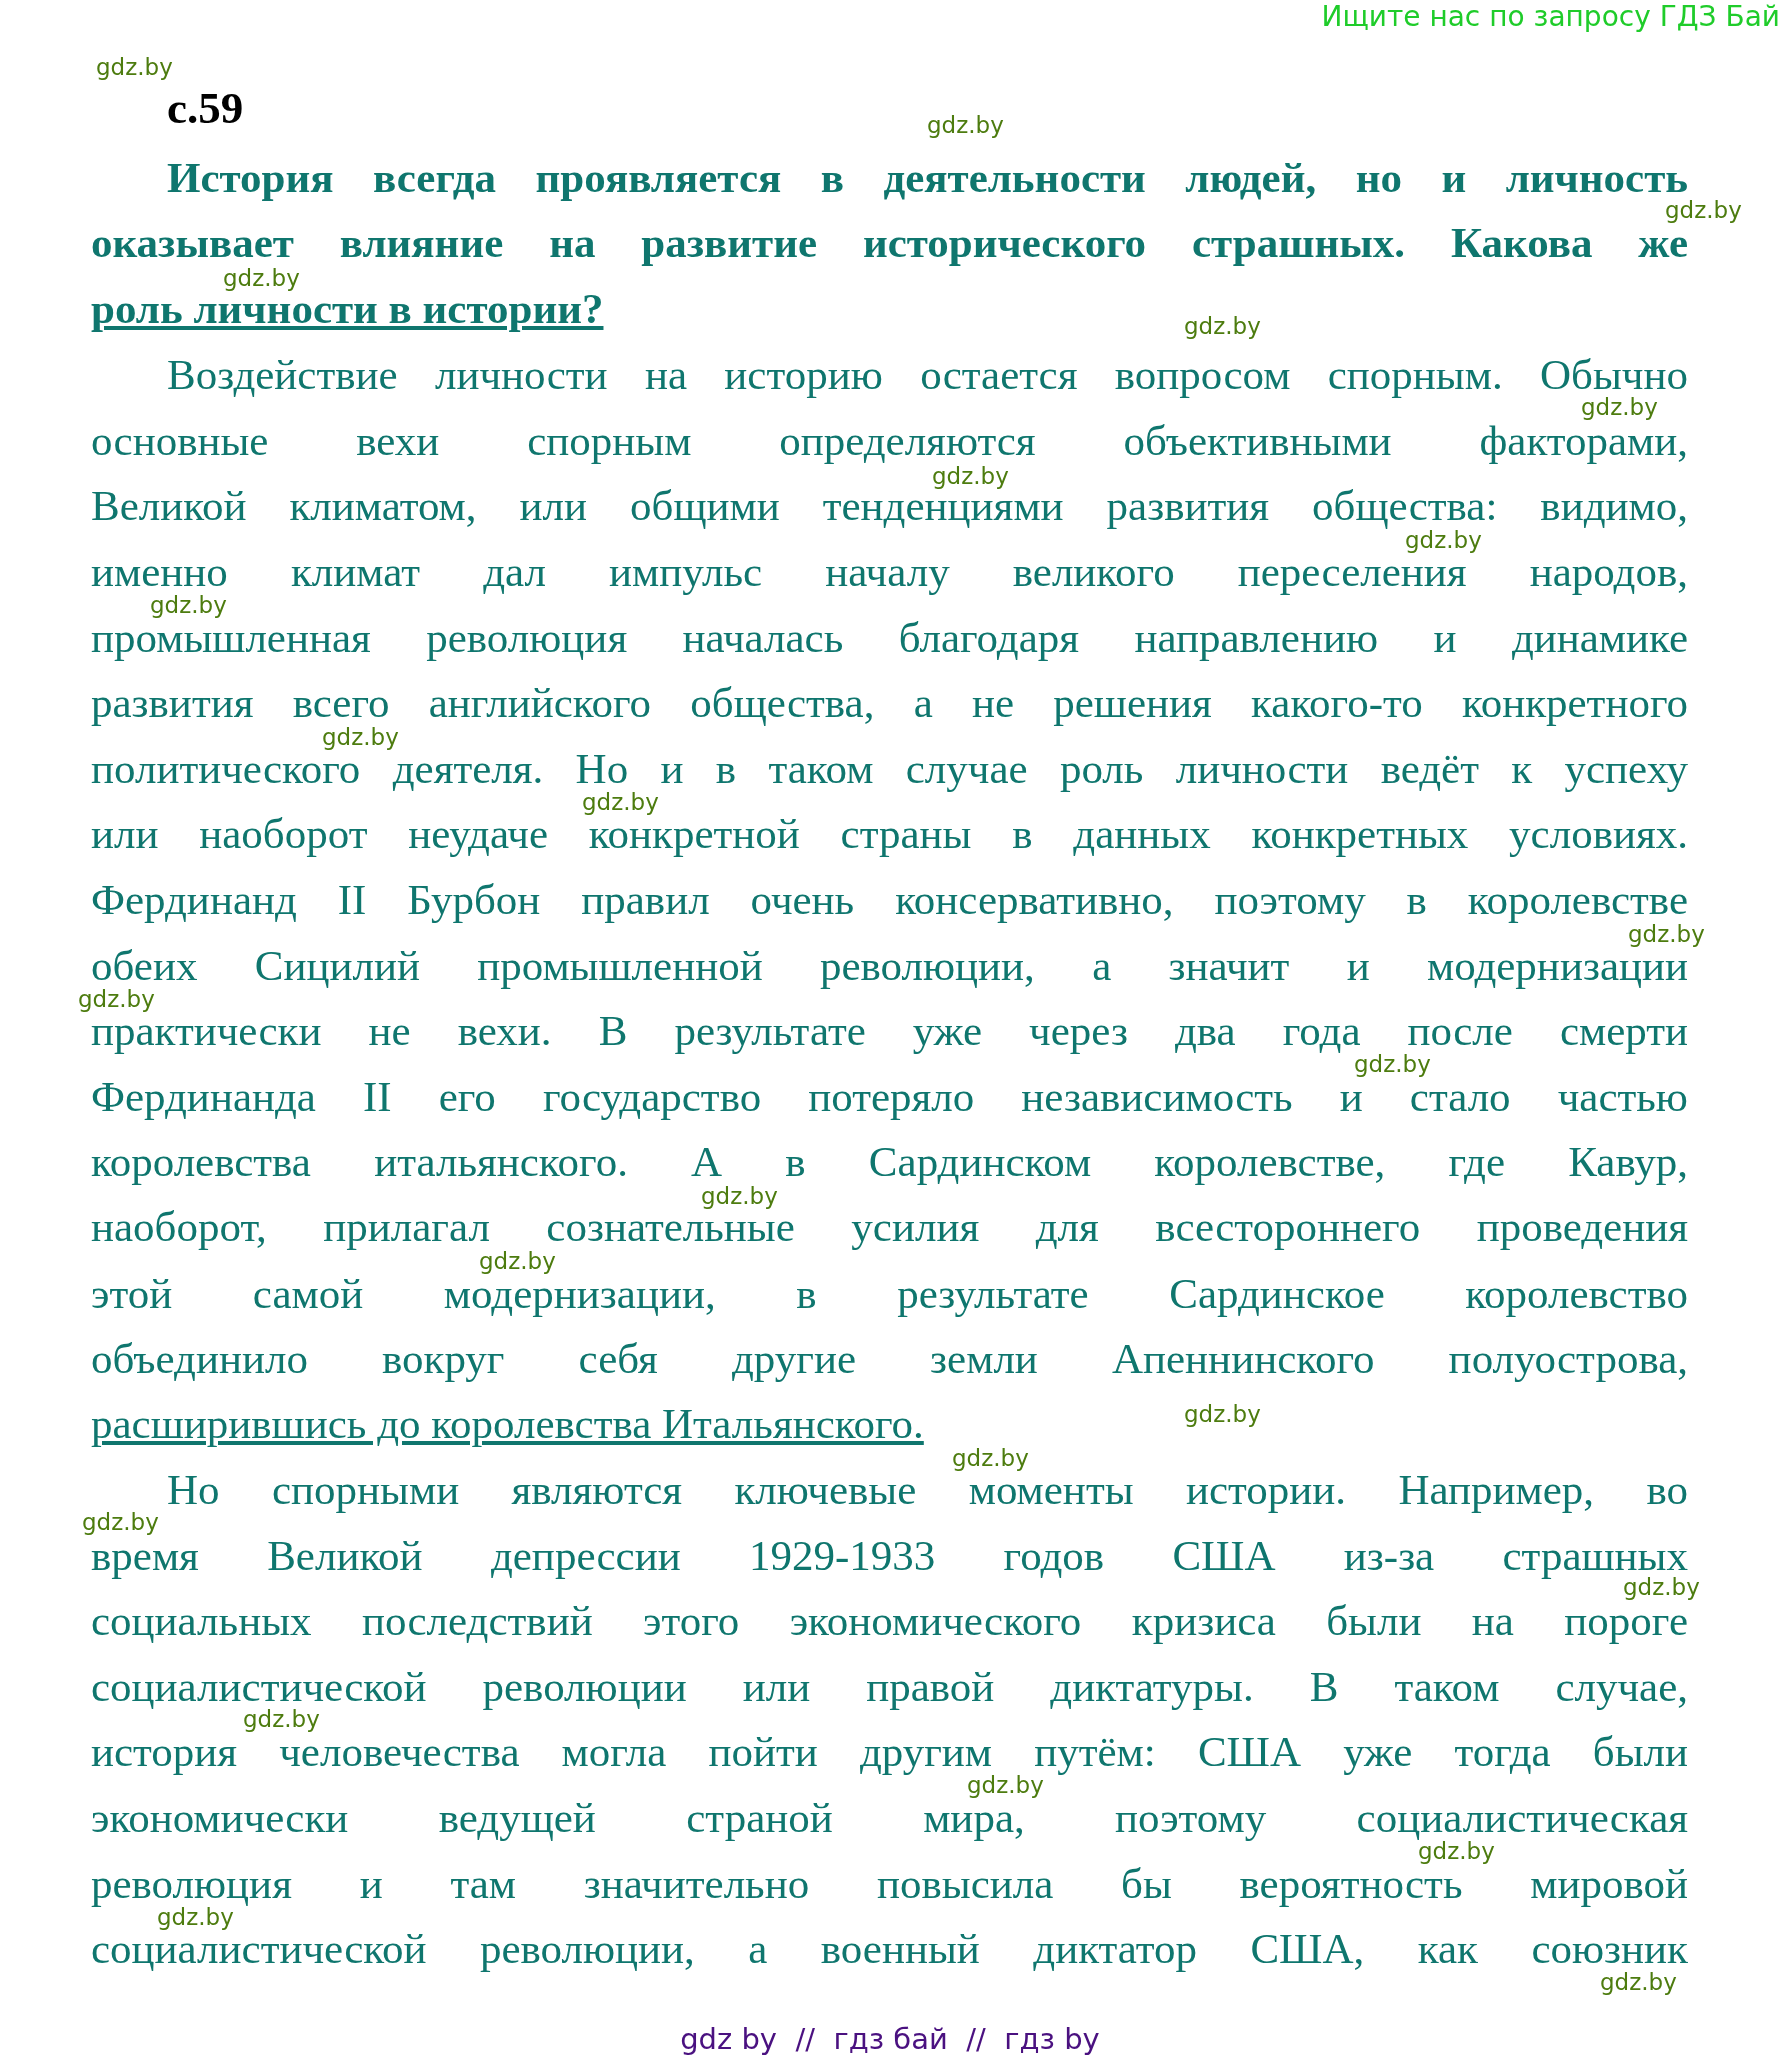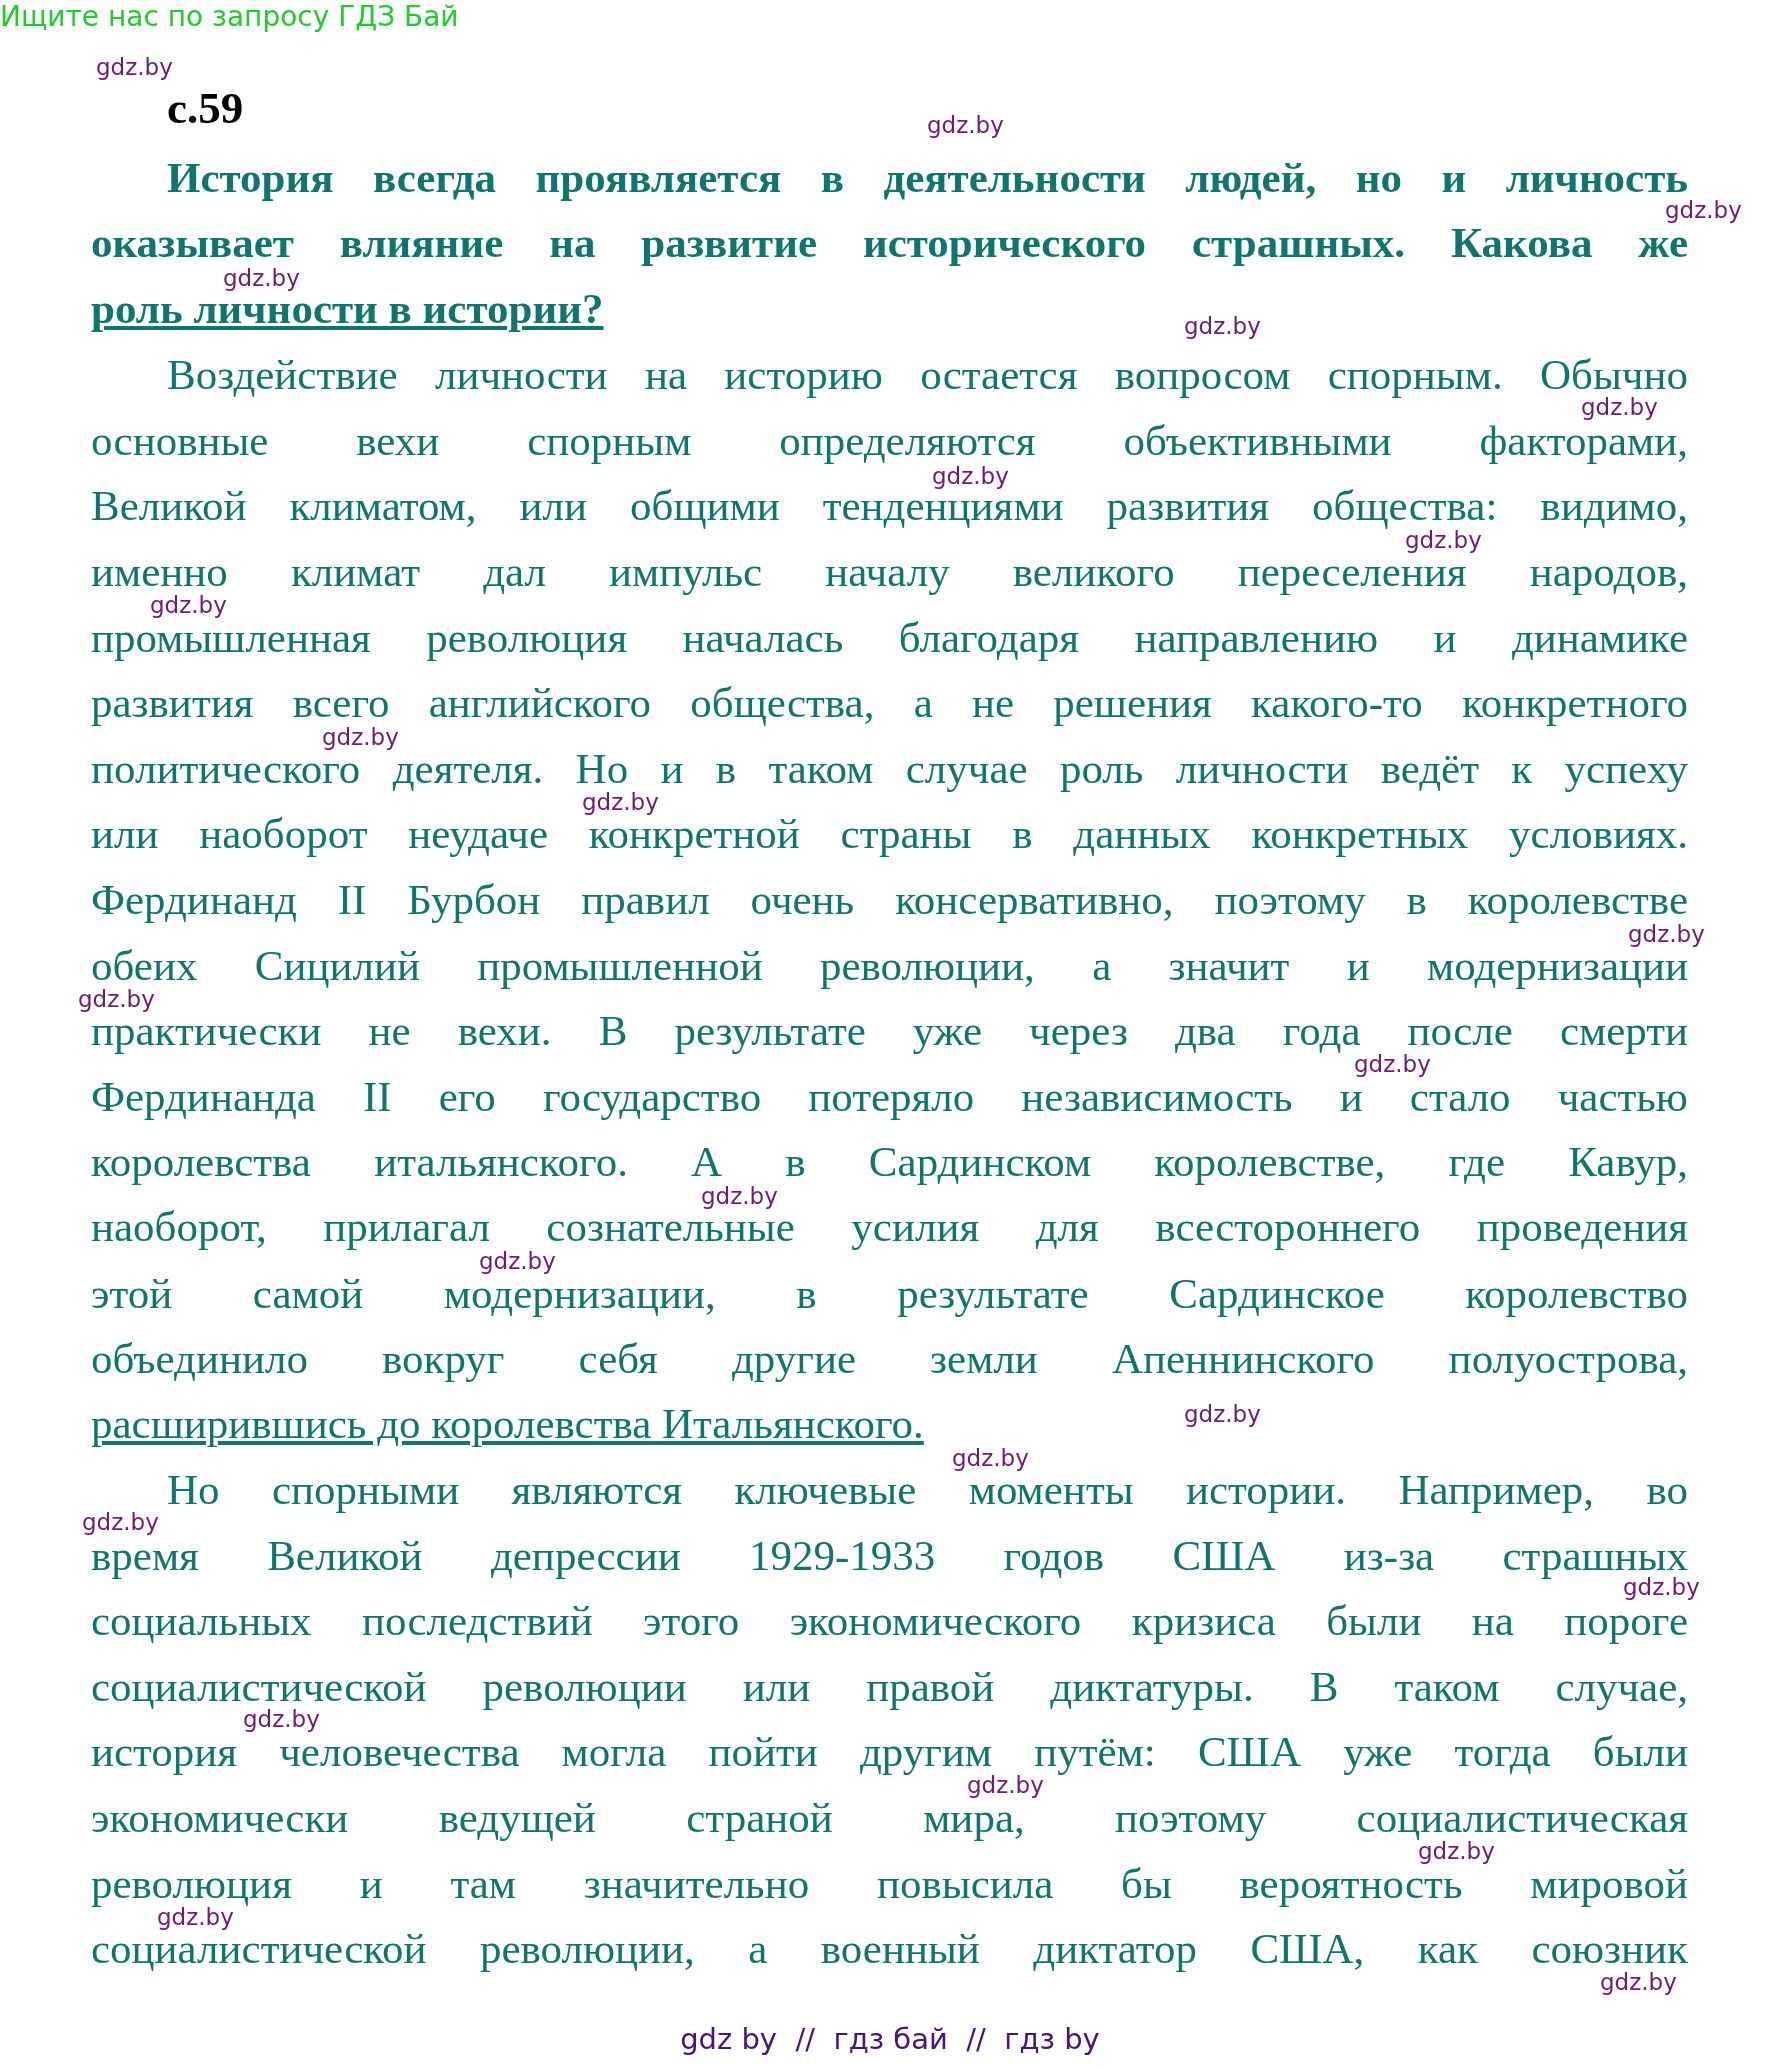--- a/index.html
+++ b/index.html
@@ -1,19 +1,19 @@
 <!DOCTYPE html>
 <html style="font-size:13.8px"><head>
 <meta charset="utf-8">
 <style>
   html, body { margin: 0; padding: 0; background: #ffffff; }
   body { width: 1780px; height: 2070px; position: relative; overflow: hidden; }
   .header-banner {
     position: absolute; left: 0; width: 1780px; top: 0; height: 34px;
-    text-align: left; color: #1fcc2a;
+    text-align: right; color: #1fcc2a;
     font-family: "DejaVu Sans", sans-serif; font-size: 28px; line-height: 34px;
   }
   .footer-banner {
     position: absolute; left: 0; width: 1780px; top: 2018px; height: 43px;
     text-align: center; color: #4a1180;
     font-family: "DejaVu Sans", sans-serif; font-size: 29px; line-height: 43px;
     white-space: pre;
   }
   .page-number {
     position: absolute; left: 167px; top: 82px;
@@ -24,21 +24,21 @@
     position: absolute; left: 91px; width: 1597px;
     font-family: "Liberation Serif", serif; font-size: 43px; line-height: 55px;
     color: #0f766e; white-space: nowrap; text-align: justify; text-align-last: justify;
     letter-spacing: 0px;
   }
   .line.bold { font-weight: bold; }
   .line.indent { left: 167px; width: 1521px; }
   .line.last { text-align-last: left; text-decoration: underline; }
   .wm {
     position: absolute; font-family: "DejaVu Sans", sans-serif; font-size: 23px;
-    color: #701a75; line-height: 26px; white-space: nowrap;
+    color: #4d7c0f; line-height: 26px; white-space: nowrap;
   }
 </style>
 </head>
 <body>
 
 <div class="header-banner">Ищите нас по запросу ГДЗ Бай</div>
 
 <div class="page-number">с.59</div>
 
 <div class="line bold indent" style="top:150px">История всегда проявляется в деятельности людей, но и личность</div>

